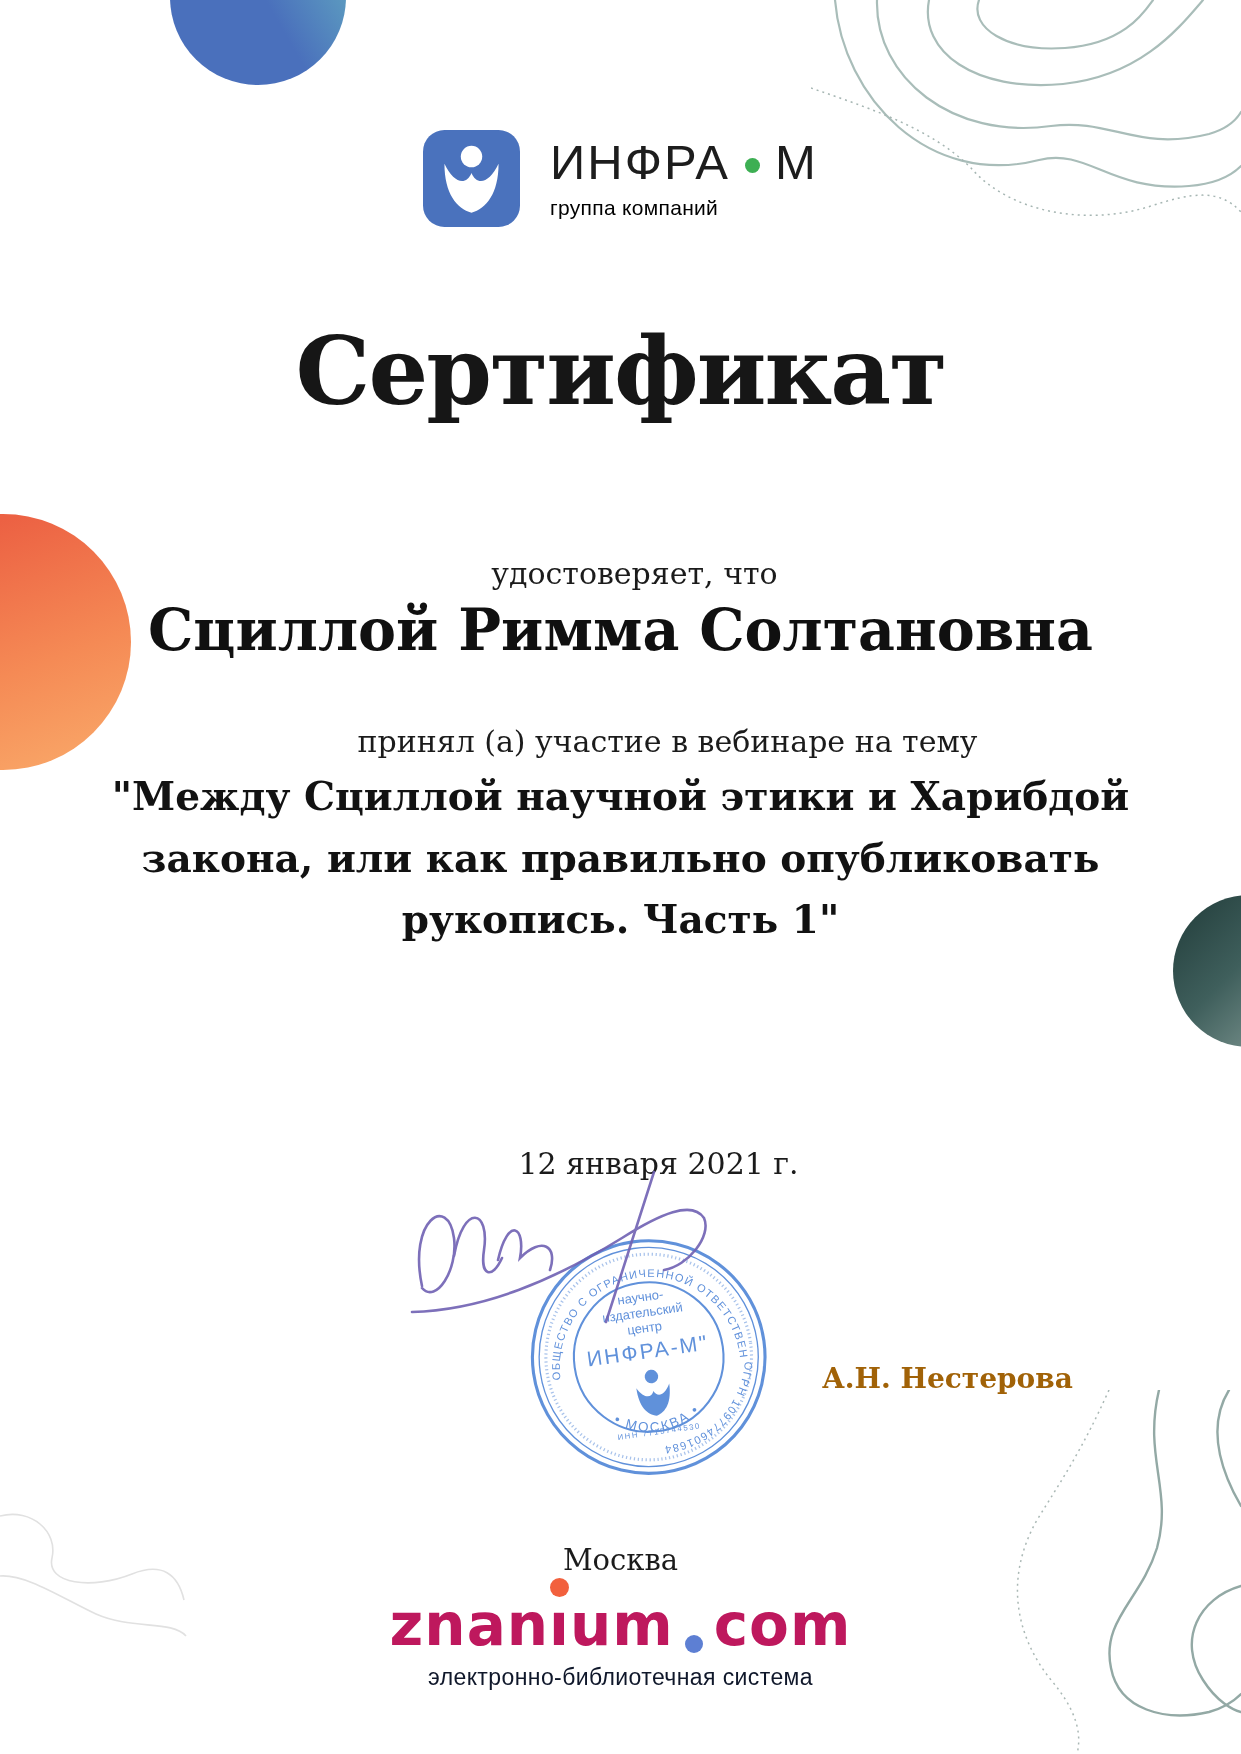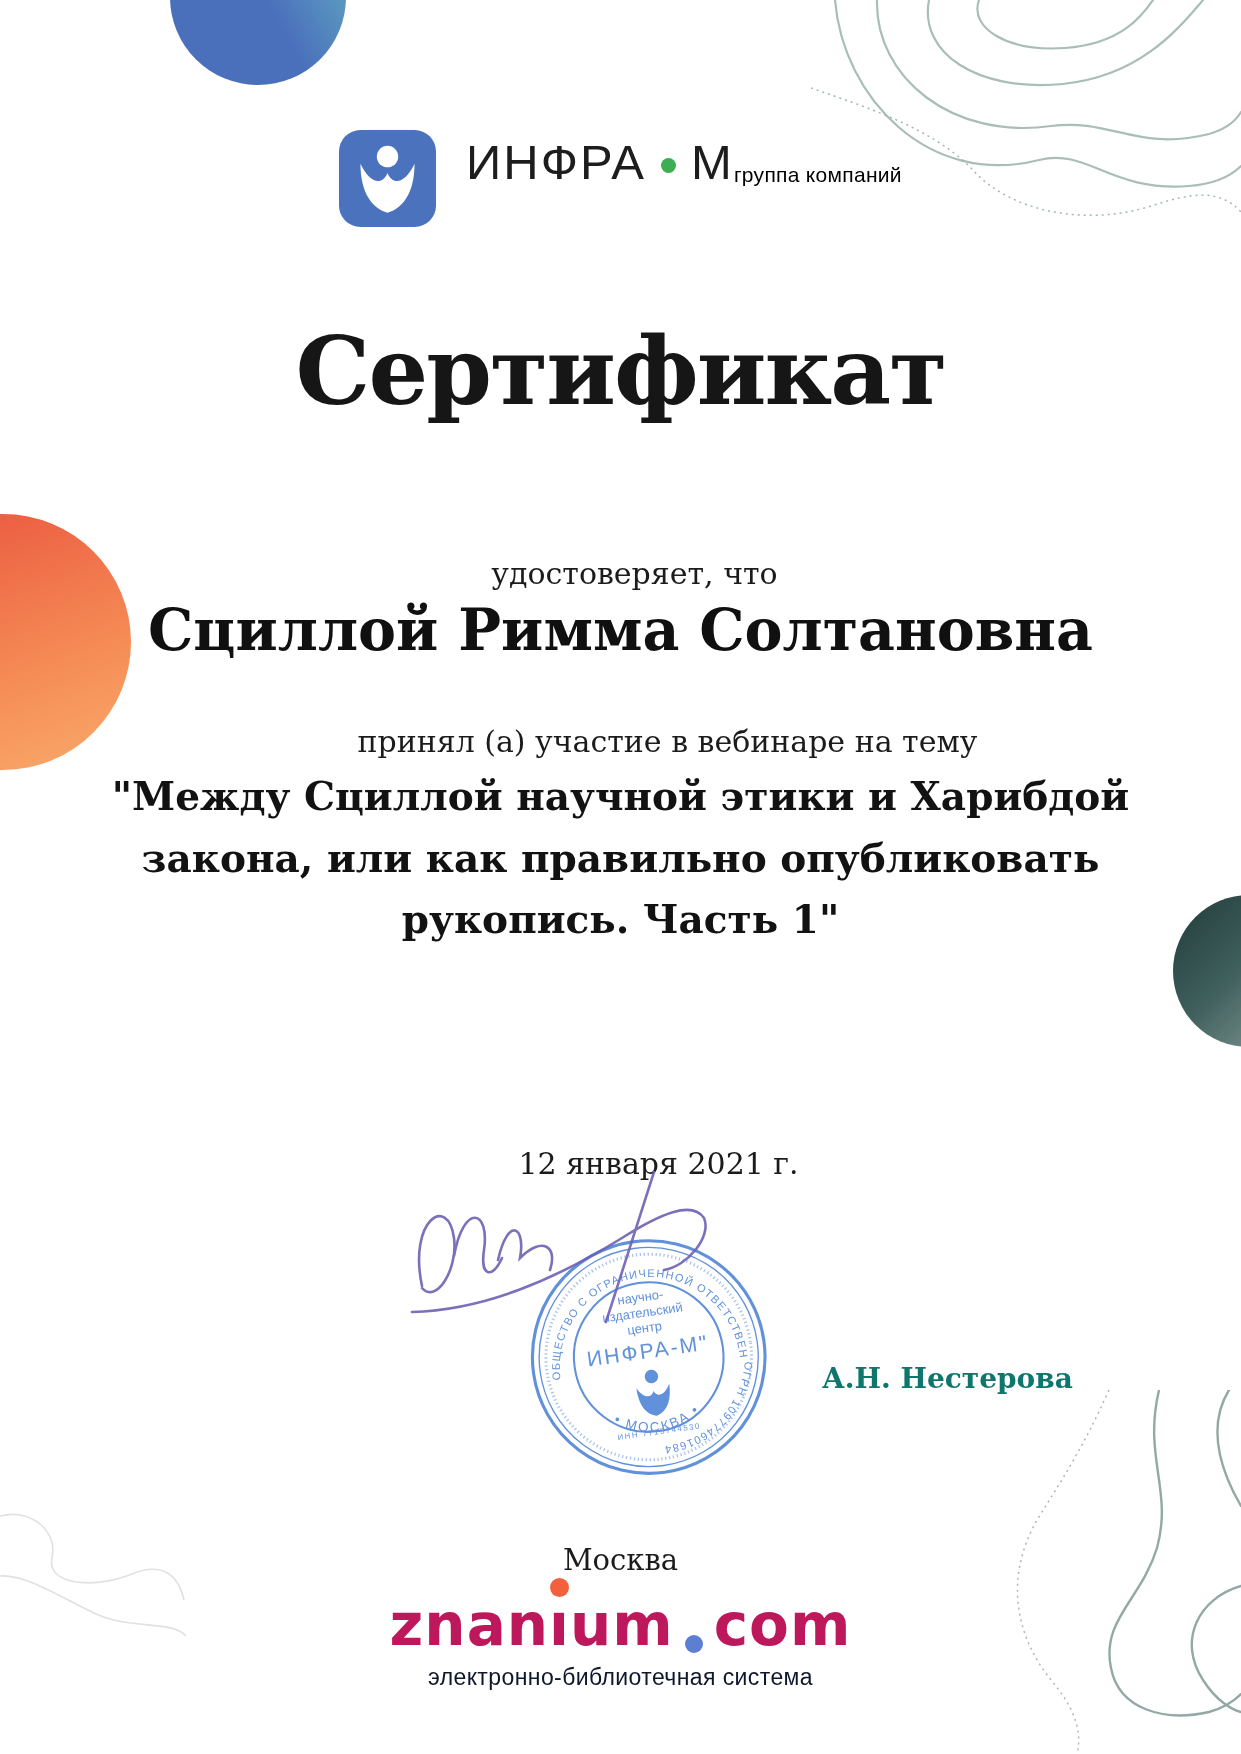--- a/index.html
+++ b/index.html
@@ -24,21 +24,21 @@
   .contour{position:absolute;}
   .contour-tr{right:0;top:0;}
   .contour-br{right:0;top:1390px;}
   .contour-bl{left:0;top:1478px;}
   
   .brand-row{
     position:absolute;top:130px;left:0;width:100%;
     display:flex;justify-content:center;align-items:flex-start;gap:30px;
   }
   .brand-mark{display:block;}
-  .brand-text{display:flex;flex-direction:row;align-items:flex-end;padding-top:8px;}
+  .brand-text{display:flex;flex-direction:column;align-items:flex-start;padding-top:8px;}
   .brand-name{
     font-family:"Liberation Sans","DejaVu Sans",sans-serif;font-size:49px;font-weight:500;
     color:#1d1d1d;letter-spacing:2px;line-height:1;
   }
   .brand-dot{
     display:inline-block;width:15px;height:15px;border-radius:50%;
     background:#3daf53;margin:0 15px;vertical-align:6px;
   }
   .brand-tagline{
     font-family:"Liberation Sans","DejaVu Sans",sans-serif;font-size:21px;color:#000000;
@@ -53,21 +53,21 @@
   .topic{top:766px;font-size:39px;font-weight:700;line-height:1.58;color:#121212;}
   .date{top:1146px;font-size:30px;margin-left:38px;}
   .city{top:1543px;font-size:29px;}
   
   .signer-title{
     position:absolute;left:130px;top:1276px;
     font-size:28px;font-weight:700;line-height:1.6;color:#37302a;letter-spacing:.2px;
   }
   .signer-name{
     position:absolute;left:822px;top:1362px;
-    font-size:28px;font-weight:700;color:#0f766e;
+    font-size:28px;font-weight:700;color:#a16207;
   }
   .stamp-wrap{position:absolute;left:514px;top:1222px;transform:rotate(-8deg);opacity:.88;}
   .sig-wrap{position:absolute;left:392px;top:1158px;}
   
   .znanium{position:absolute;top:1596px;left:0;width:100%;text-align:center;}
   .zn-word{
     font-family:"DejaVu Sans","Liberation Sans",sans-serif;font-weight:700;
     font-size:58px;color:#be185d;letter-spacing:1px;line-height:1;
   }
   .zn-i{position:relative;display:inline-block;}

